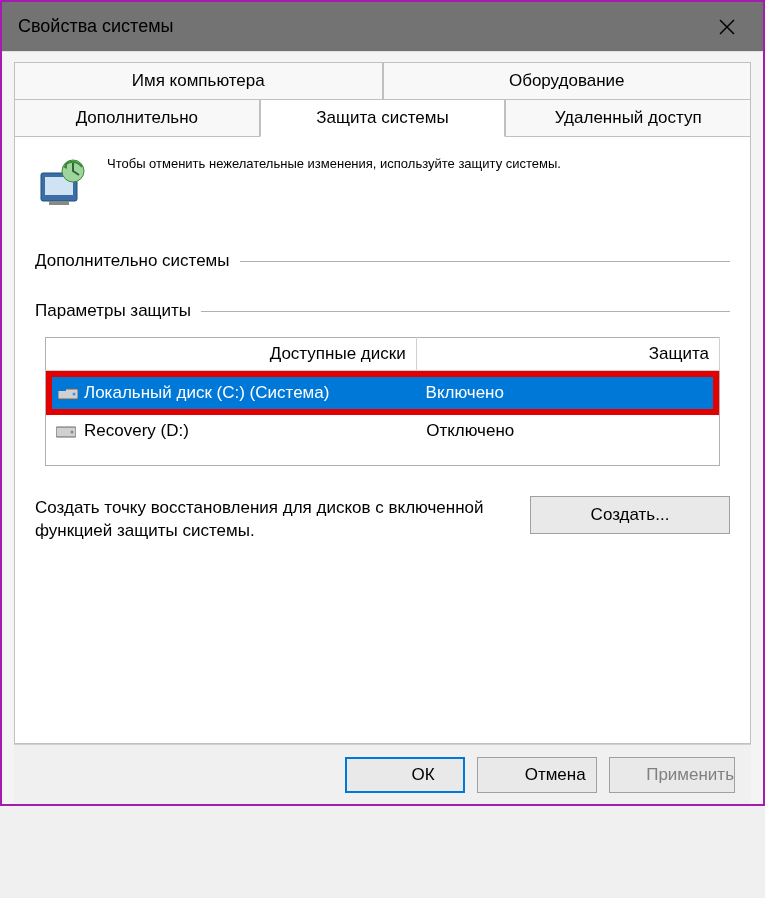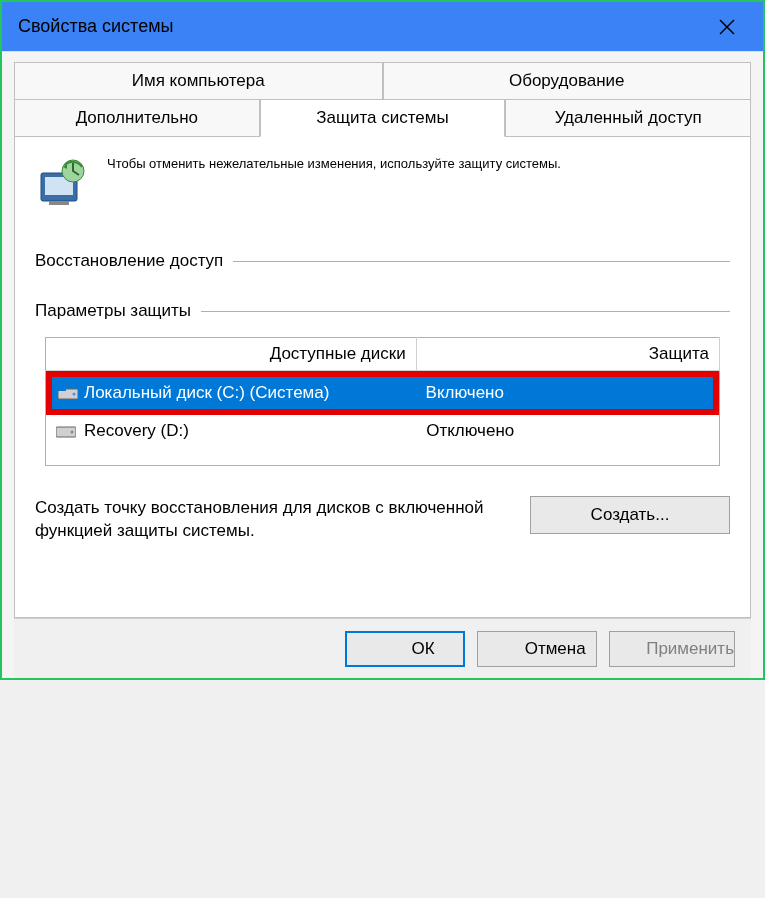--- a/index.html
+++ b/index.html
@@ -6,23 +6,23 @@
 body {
   font-family: 'Segoe UI', Tahoma, sans-serif;
   font-size: 15px;
   background: #f0f0f0;
   width: 765px;
   height: 898px;
   overflow: hidden;
 }
 .window {
   width: 765px;
-  height: 680px;
-  background: #3b82f6;
-  border: 2px solid #22c55e;
+  height: 806px;
+  background: #737373;
+  border: 2px solid #a21caf;
   display: flex;
   flex-direction: column;
 }
 .titlebar {
   height: 50px;
   display: flex;
   align-items: center;
   padding: 0 16px;
   border-bottom: 1px solid #e0e0e0;
 }
@@ -257,21 +257,21 @@
           <rect x="14" y="46" width="20" height="4" fill="#888"></rect>
           <circle cx="38" cy="16" r="11" fill="#9fd49f" stroke="#3a8a3a" stroke-width="1"></circle>
           <path d="M38 8 L38 16 L44 20" stroke="#2a6a2a" stroke-width="2" fill="none"></path>
           <path d="M30 10 A11 11 0 0 1 47 12" stroke="#3a8a3a" stroke-width="2" fill="none"></path>
           <polygon points="28,12 32,8 32,14" fill="#3a8a3a"></polygon>
         </svg>
         <div class="intro-text">Чтобы отменить нежелательные изменения, используйте защиту системы.</div>
       </div>
 
       <div class="section-header">
-        <span class="label">Восстановление доступ</span>
+        <span class="label">Дополнительно системы</span>
         <span class="line"></span>
       </div>
 
       <div class="restore-row">
       </div>
 
       <div class="section-header">
         <span class="label">Параметры защиты</span>
         <span class="line"></span>
       </div>

